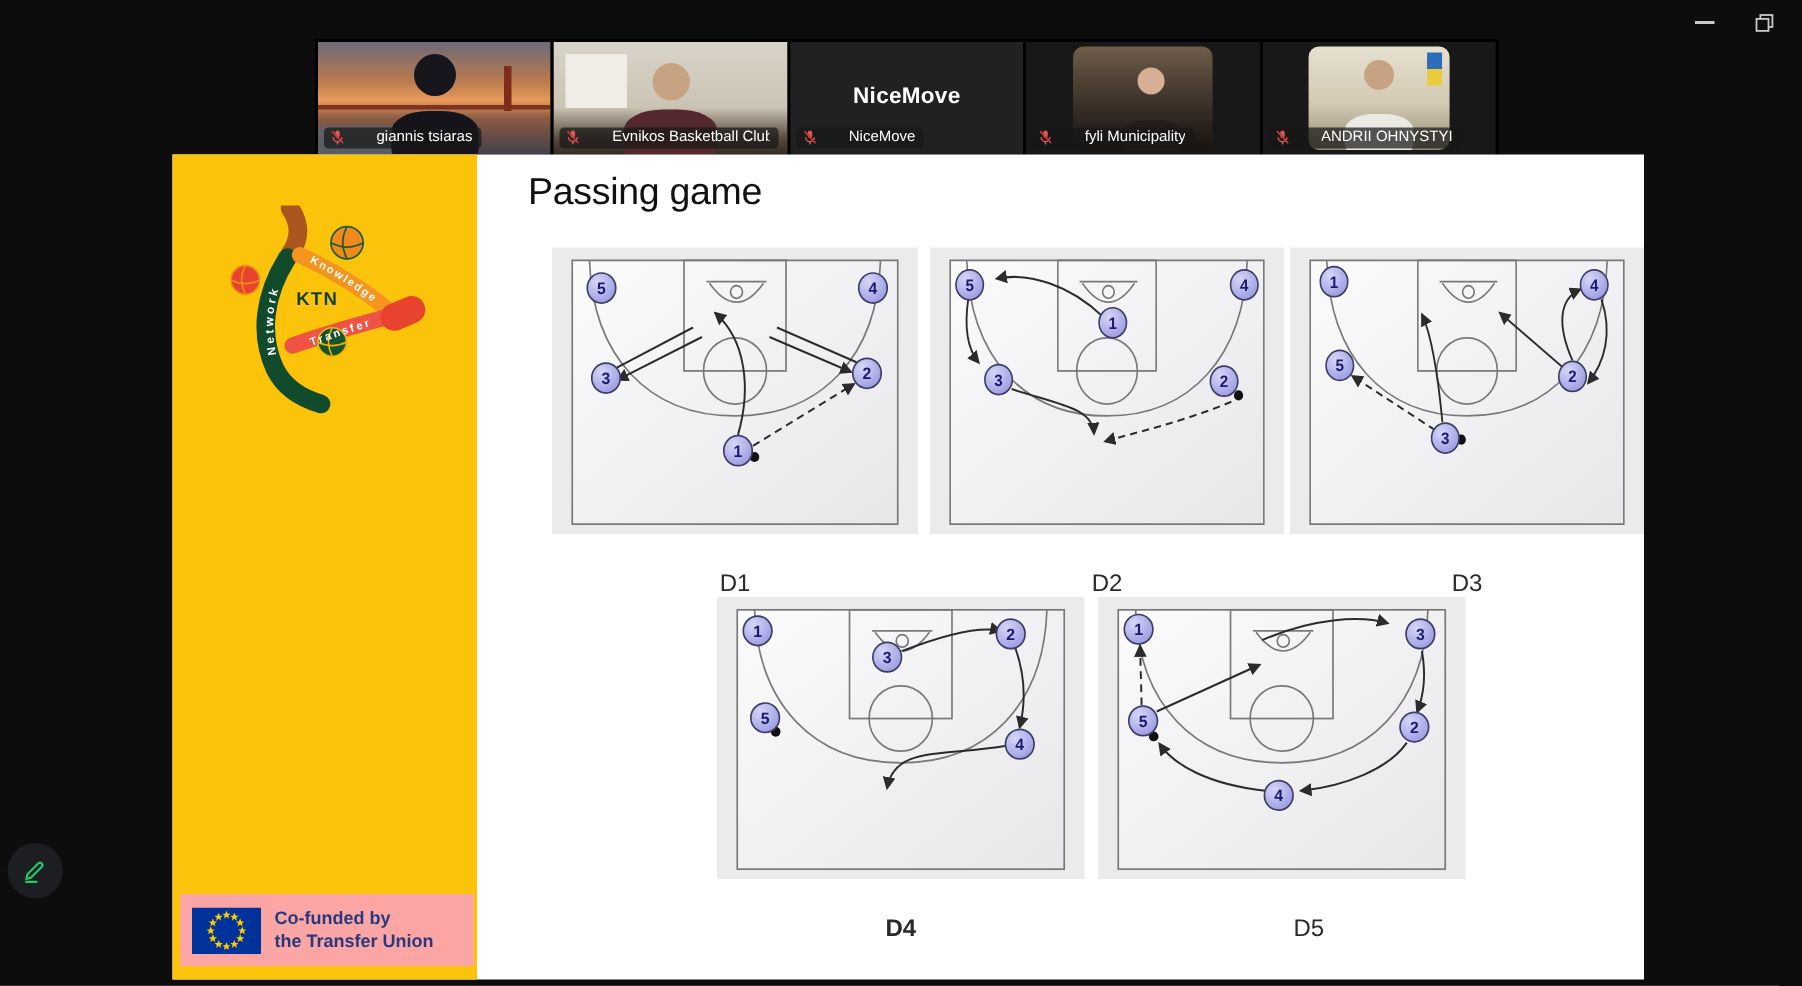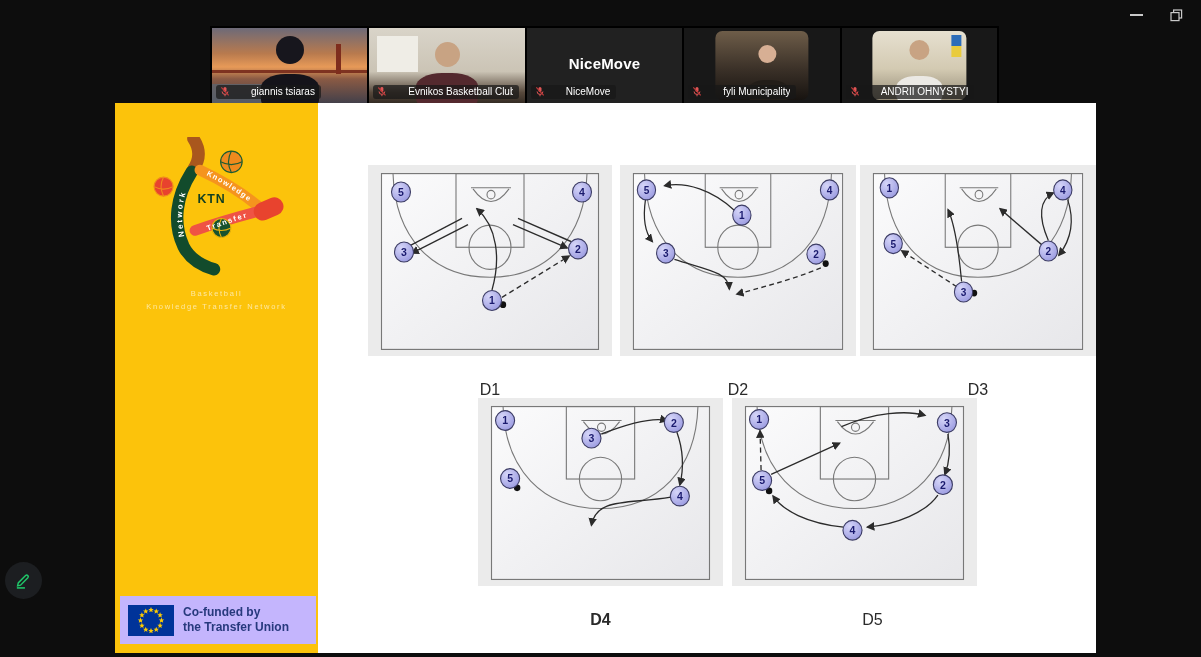--- a/index.html
+++ b/index.html
@@ -42,21 +42,21 @@
   .ua-flag{position:absolute;right:5px;top:4px;width:10px;height:22px;
     background:linear-gradient(180deg,#2d6db8 0%,#2d6db8 50%,#e9cb3d 50%,#e9cb3d 100%);}
   .bg-fyli-v{background:linear-gradient(180deg,#6e5d49 0%,#3b3128 55%,#171310 100%);}
 
   
   .slide{position:absolute;left:115px;top:103px;width:981px;height:550px;background:#fff;}
   .sidebar{position:absolute;left:0;top:0;width:203px;height:100%;background:#fcc30b;}
   .logo-svg{position:absolute;left:18px;top:34px;width:167px;height:153px;}
   .logo-caption{position:absolute;left:0;top:184px;width:100%;text-align:center;
     color:rgba(255,255,255,.62);font-size:7.5px;letter-spacing:1.7px;line-height:13px;}
-  .eu-badge{position:absolute;left:5px;top:493px;width:196px;height:48px;background:#c4b5fd;
+  .eu-badge{position:absolute;left:5px;top:493px;width:196px;height:48px;background:#fca5a5;
     display:flex;align-items:center;}
   .eu-flag{margin-left:8px;flex:0 0 auto;}
   .eu-text{margin-left:9px;color:#27397d;font-weight:bold;font-size:12px;line-height:15px;}
   .slide-title{position:absolute;left:237px;top:11px;font-size:25px;color:#111;letter-spacing:-.2px;}
   .panel{position:absolute;background:#ebebeb;box-sizing:border-box;padding:7px 12px 5px 12px;}
   .panel svg{width:100%;height:100%;display:block;}
   .d-label{position:absolute;text-align:center;font-size:16px;color:#2a2a2a;margin-top:16px;}
 
   
   .pencil-btn{position:absolute;left:5px;top:562px;width:37px;height:37px;border-radius:50%;
@@ -193,24 +193,20 @@
         </text>
         <text font-size="9" font-weight="bold" fill="#ffffff" letter-spacing="1.5">
           <textPath href="#lg-k" startOffset="4">Knowledge</textPath>
         </text>
         <text font-size="9" font-weight="bold" fill="#ffffff" letter-spacing="2">
           <textPath href="#lg-t" startOffset="10">Transfer</textPath>
         </text>
         <text x="77" y="80" font-size="15" font-weight="bold" fill="#113f22" letter-spacing="1">KTN</text>
       </svg>
 
-      <div class="logo-caption">
-        <div>Basketball</div>
-        <div>Knowledge Transfer Network</div>
-      </div>
 
       <div class="eu-badge">
         <svg class="eu-flag" width="46" height="31" viewBox="0 0 46 31">
           <rect x="0" y="0" width="46" height="31" fill="#003399"></rect>
           <g id="eu-stars" fill="#ffcc00">
               <polygon points="0,-2.9 0.85,-0.9 2.76,-0.9 1.22,0.34 1.7,2.35 0,1.14 -1.7,2.35 -1.22,0.34 -2.76,-0.9 -0.85,-0.9" transform="translate(23.00,5.00)"></polygon>
               <polygon points="0,-2.9 0.85,-0.9 2.76,-0.9 1.22,0.34 1.7,2.35 0,1.14 -1.7,2.35 -1.22,0.34 -2.76,-0.9 -0.85,-0.9" transform="translate(28.25,6.41)"></polygon>
               <polygon points="0,-2.9 0.85,-0.9 2.76,-0.9 1.22,0.34 1.7,2.35 0,1.14 -1.7,2.35 -1.22,0.34 -2.76,-0.9 -0.85,-0.9" transform="translate(32.09,10.25)"></polygon>
               <polygon points="0,-2.9 0.85,-0.9 2.76,-0.9 1.22,0.34 1.7,2.35 0,1.14 -1.7,2.35 -1.22,0.34 -2.76,-0.9 -0.85,-0.9" transform="translate(33.50,15.50)"></polygon>
               <polygon points="0,-2.9 0.85,-0.9 2.76,-0.9 1.22,0.34 1.7,2.35 0,1.14 -1.7,2.35 -1.22,0.34 -2.76,-0.9 -0.85,-0.9" transform="translate(32.09,20.75)"></polygon>
@@ -223,20 +219,21 @@
               <polygon points="0,-2.9 0.85,-0.9 2.76,-0.9 1.22,0.34 1.7,2.35 0,1.14 -1.7,2.35 -1.22,0.34 -2.76,-0.9 -0.85,-0.9" transform="translate(17.75,6.41)"></polygon>
             </g>
         </svg>
         <div class="eu-text">
           <div>Co-funded by</div>
           <div>the Transfer Union</div>
         </div>
       </div>
     </div>
 
+    <div class="slide-title">Passing game</div>
 
     <div id="diagrams">
         <div class="panel" style="left: 253px; top: 62px; width: 244px; height: 191px;">
           <svg viewBox="0 0 220 170" preserveAspectRatio="none">
             <defs>
               <marker id="ah0" viewBox="0 0 10 10" refX="8" refY="5" markerWidth="6.5" markerHeight="6.5" orient="auto">
                 <path d="M0,0 L10,5 L0,10 z" fill="#2b2b2b"></path>
               </marker>
               <linearGradient id="cg0" x1="0" y1="0" x2="1" y2="1">
                 <stop offset="0" stop-color="#fbfbfc"></stop>

